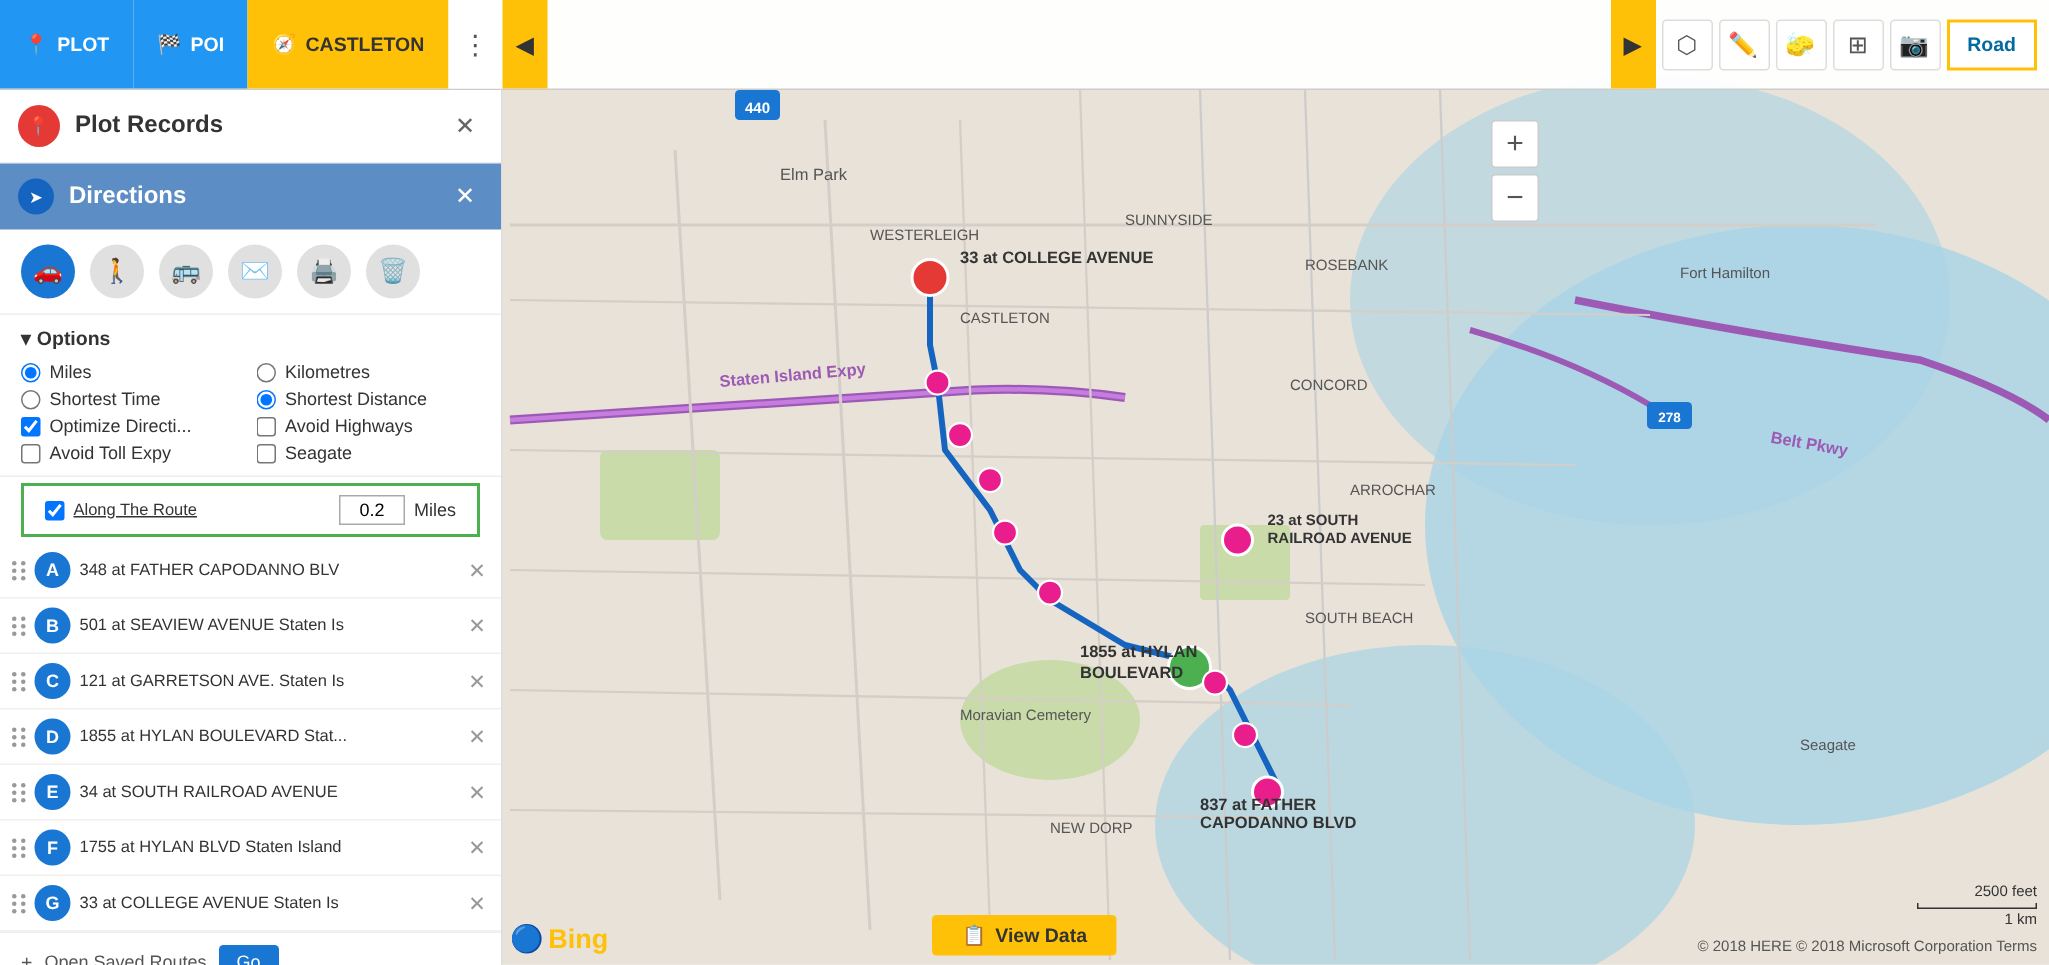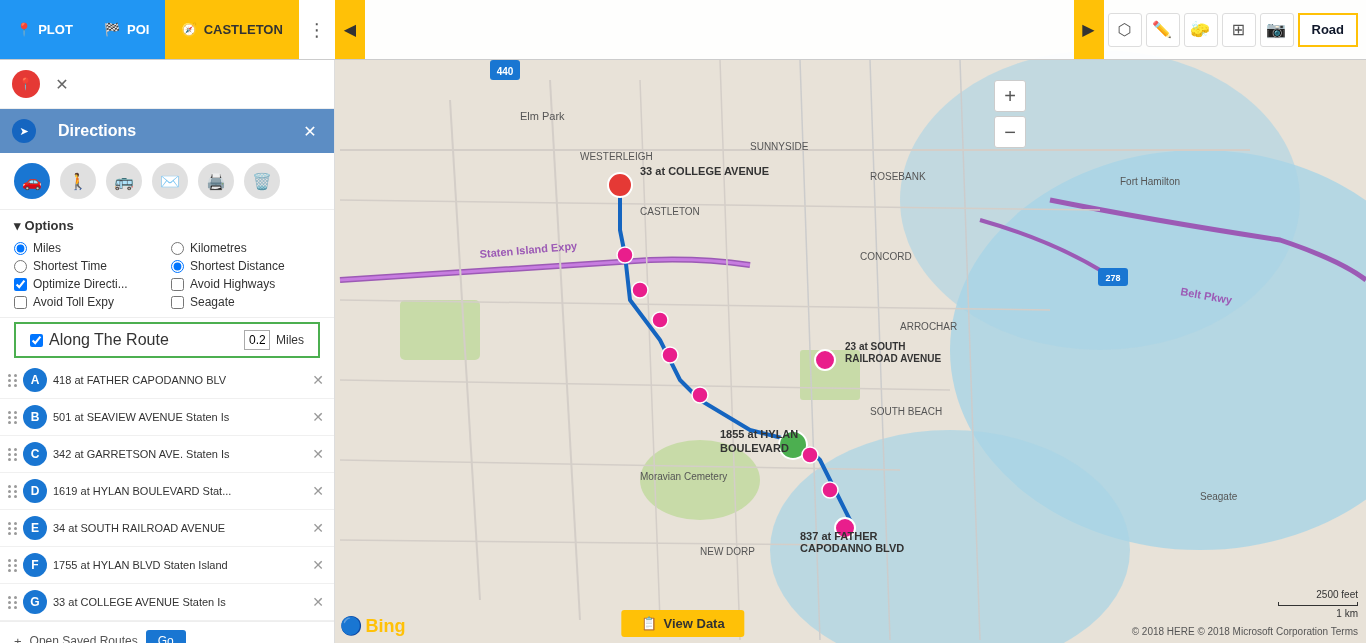--- a/index.html
+++ b/index.html
@@ -117,21 +117,21 @@
       display: flex;
       align-items: center;
       justify-content: flex-start;
       height: 34px;
       padding: 0 12px;
       background: white;
       border: 2px solid #FFC107;
       cursor: pointer;
       font-size: 13px;
       font-weight: bold;
-      color: #0f172a;
+      color: #0369a1;
     }
 
     
     #left-panel {
       position: absolute;
       top: 60px;
       left: 0;
       width: 335px;
       bottom: 0;
       background: white;
@@ -203,21 +203,20 @@
       color: white;
       font-size: 11px;
       margin-right: 10px;
       flex-shrink: 0;
     }
 
     .directions-title {
       font-size: 16px;
       font-weight: bold;
       flex: 1;
-      margin-left: 12px;
     }
 
     
     .transport-row {
       display: flex;
       align-items: center;
       padding: 10px 14px;
       gap: 10px;
       border-bottom: 1px solid #eee;
     }
@@ -277,23 +276,23 @@
       display: flex;
       align-items: center;
       gap: 6px;
       padding: 6px 14px;
       border: 2px solid #4CAF50;
       margin: 4px 14px;
       background: white;
     }
 
     .along-route-row input[type="checkbox"] { cursor: pointer; margin: 0; }
-    .along-route-label { font-size: 16px; color: #333; flex: 1; }
+    .along-route-label { font-size: 11px; color: #333; flex: 1; text-decoration: underline; }
     .along-route-input {
-      width: 26px;
+      width: 44px;
       border: 1px solid #aaa;
       padding: 2px 4px;
       font-size: 12px;
       text-align: center;
     }
     .along-route-unit { font-size: 12px; color: #333; }
 
     
     .route-stop {
       display: flex;
@@ -603,20 +602,21 @@
     </div>
   </div>
 </div>
 
 <div id="left-panel">
 
   <div class="plot-records-header">
     <div class="plot-records-icon">
       <span>📍</span>
     </div>
+    <span class="plot-records-title">Plot Records</span>
     <div class="close-btn">✕</div>
   </div>
 
   <div class="directions-header">
     <div class="directions-icon">
       <span>➤</span>
     </div>
     <span class="directions-title">Directions</span>
     <div class="close-btn" style="color:white;">✕</div>
   </div>
@@ -688,21 +688,21 @@
       <div class="drag-dots-pair">
         <div class="drag-dot"></div>
             <div class="drag-dot"></div>
       </div>
       <div class="drag-dots-pair">
         <div class="drag-dot"></div>
             <div class="drag-dot"></div>
       </div>
     </div>
     <div class="stop-letter">A</div>
-    <div class="stop-text">418 at FATHER CAPODANNO BLV</div>
+    <div class="stop-text">348 at FATHER CAPODANNO BLV</div>
     <div class="stop-close">✕</div>
   </div>
       <div class="route-stop">
     <div class="drag-dots">
       <div class="drag-dots-pair">
         <div class="drag-dot"></div>
             <div class="drag-dot"></div>
       </div>
       <div class="drag-dots-pair">
         <div class="drag-dot"></div>
@@ -726,40 +726,40 @@
       <div class="drag-dots-pair">
         <div class="drag-dot"></div>
             <div class="drag-dot"></div>
       </div>
       <div class="drag-dots-pair">
         <div class="drag-dot"></div>
             <div class="drag-dot"></div>
       </div>
     </div>
     <div class="stop-letter">C</div>
-    <div class="stop-text">342 at GARRETSON AVE. Staten Is</div>
+    <div class="stop-text">121 at GARRETSON AVE. Staten Is</div>
     <div class="stop-close">✕</div>
   </div>
       <div class="route-stop">
     <div class="drag-dots">
       <div class="drag-dots-pair">
         <div class="drag-dot"></div>
             <div class="drag-dot"></div>
       </div>
       <div class="drag-dots-pair">
         <div class="drag-dot"></div>
             <div class="drag-dot"></div>
       </div>
       <div class="drag-dots-pair">
         <div class="drag-dot"></div>
             <div class="drag-dot"></div>
       </div>
     </div>
     <div class="stop-letter">D</div>
-    <div class="stop-text">1619 at HYLAN BOULEVARD Stat...</div>
+    <div class="stop-text">1855 at HYLAN BOULEVARD Stat...</div>
     <div class="stop-close">✕</div>
   </div>
       <div class="route-stop">
     <div class="drag-dots">
       <div class="drag-dots-pair">
         <div class="drag-dot"></div>
             <div class="drag-dot"></div>
       </div>
       <div class="drag-dots-pair">
         <div class="drag-dot"></div>

